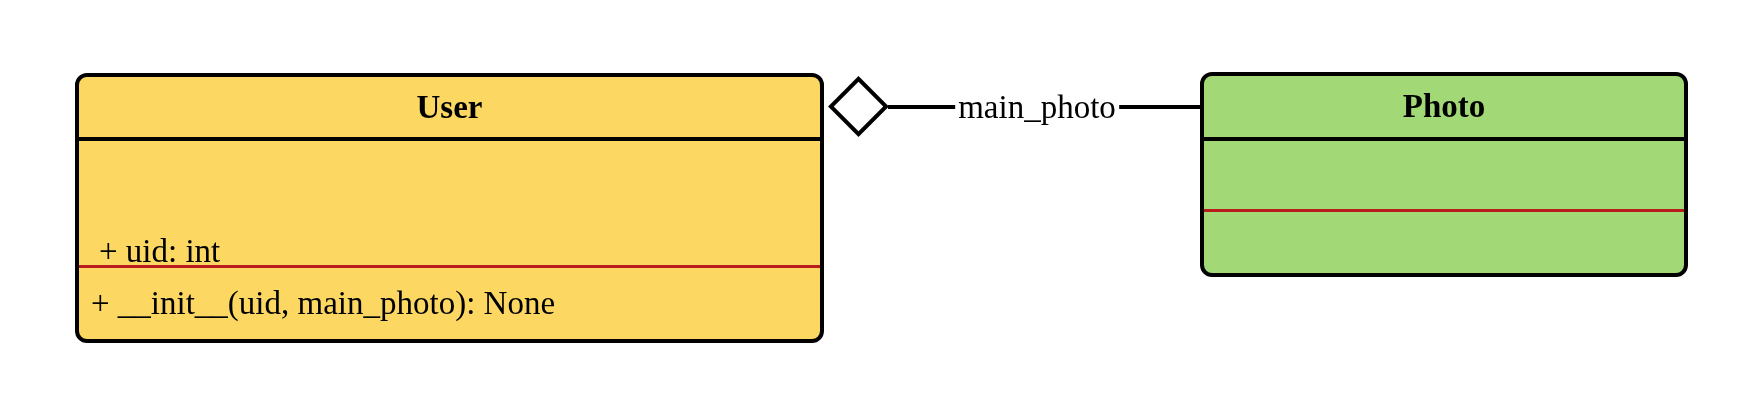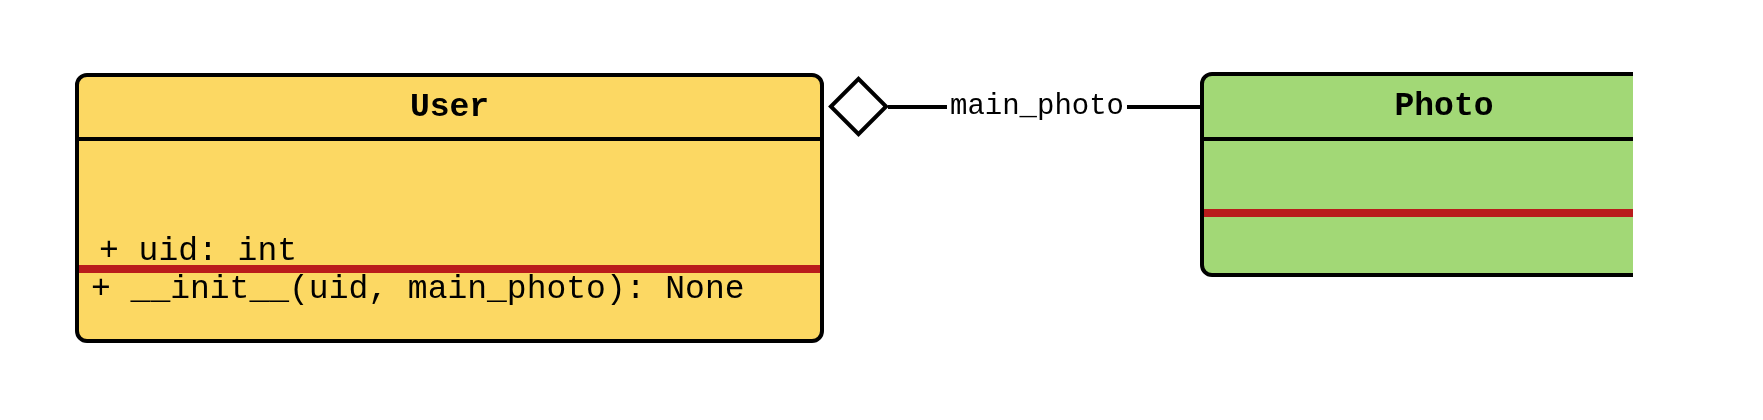--- a/index.html
+++ b/index.html
@@ -2,25 +2,25 @@
 <html><head>
 <meta charset="utf-8">
 <style>
   html, body {
     margin: 0;
     padding: 0;
     background: #ffffff;
   }
   .canvas {
     position: relative;
-    width: 1633px;
+    width: 1763px;
     height: 420px;
     background: #ffffff;
     overflow: hidden;
-    font-family: Liberation Mono, monospace;
+    font-family: Liberation Serif, serif;
     color: #000000;
   }
   .uml-class {
     position: absolute;
     box-sizing: border-box;
     border: 4px solid #000000;
     border-radius: 12px;
     display: flex;
     flex-direction: column;
     font-size: 33px;
@@ -53,24 +53,24 @@
     white-space: pre;
   }
   .user .uml-attrs {
     height: 128px;
     padding: 28px 0 0 20px;
   }
   .photo .uml-attrs {
     height: 72px;
   }
   .uml-methods {
-    border-top: 8px solid #b91c1c;
+    border-top: 3px solid #b91c1c;
     flex: 1 1 auto;
     display: flex;
-    align-items: flex-start;
+    align-items: center;
     white-space: pre;
   }
   .user .uml-methods { padding-left: 12px; }
   .bold { font-weight: bold; }
   .diamond {
     position: absolute;
     left: 837px;
     top: 85px;
     width: 35px;
     height: 35px;
@@ -87,21 +87,21 @@
     height: 0;
     border-top: 4px solid #000000;
   }
   .edge-label {
     position: absolute;
     left: 1037px;
     top: 107px;
     transform: translate(-50%, -50%);
     background: #ffffff;
     padding: 0 3px;
-    font-size: 29px;
+    font-size: 33px;
     line-height: 36px;
     white-space: pre;
   }
 </style>
 </head>
 <body>
 
 <div class="canvas">
 
   <section class="uml-class user" style="background-color: rgb(252, 216, 99);">

